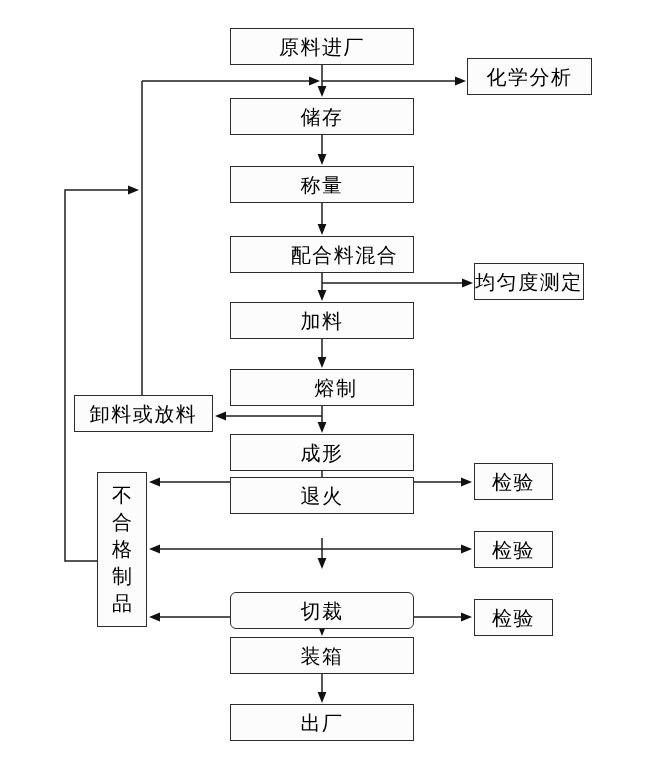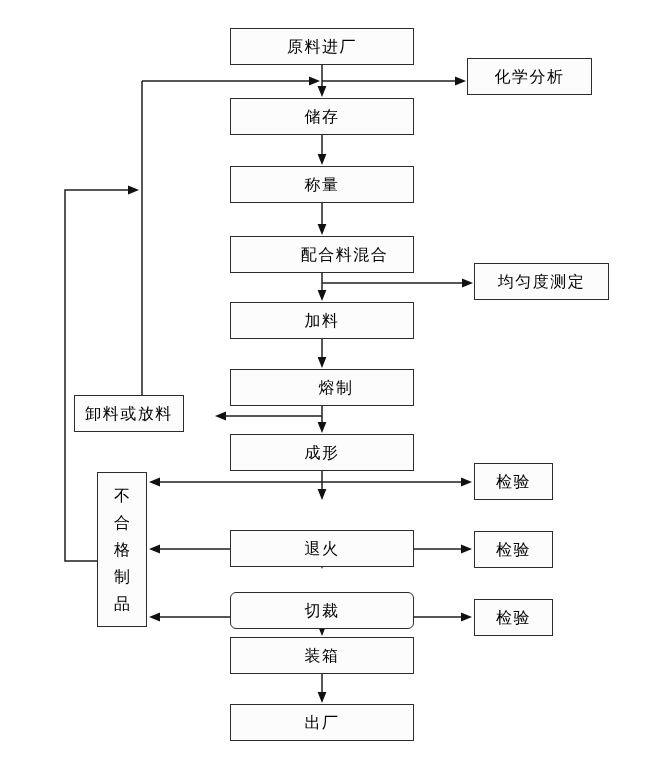--- a/index.html
+++ b/index.html
@@ -5,30 +5,30 @@
   html,body{margin:0;padding:0;background:#ffffff;}
   .stage{
     position:relative;width:650px;height:762px;background:#ffffff;overflow:hidden;
     font-family:"Liberation Serif","DejaVu Serif",serif;color:#000;
   }
   .wires{position:absolute;left:0;top:0;width:650px;height:762px;z-index:0;}
   .node{
     position:absolute;box-sizing:border-box;z-index:1;
     border:1.5px solid #2c2c2c;background:#fcfcfd;
     display:flex;align-items:center;justify-content:center;
-    font-size:16px;letter-spacing:1.5px;line-height:1;
+    font-size:20px;letter-spacing:1.5px;line-height:1;
   }
   .main-node{left:230px;width:184px;height:37px;}
   .n-raw{top:28px;}  .n-sto{top:98px;}  .n-wei{top:166px;}
   .n-mix{top:236px;padding-left:45px;} .n-fee{top:302px;} .n-mel{top:369px;padding-left:28px;}
-  .n-for{top:434px;} .n-ann{top:530px;} .n-cut{top:592px;border-radius:6px;}
+  .n-for{top:434px;} .n-ann{top:477px;} .n-cut{top:592px;border-radius:6px;}
   .n-pac{top:637px;} .n-shi{top:704px;}
   .n-chem{left:467px;top:58px;width:125px;height:37px;}
-  .n-unif{left:474px;top:263px;width:135px;height:37px;}
-  .n-unlo{left:74px;top:395px;width:110px;height:37px;}
+  .n-unif{left:474px;top:263px;width:110px;height:37px;}
+  .n-unlo{left:74px;top:395px;width:139px;height:37px;}
   .n-ins1{left:474px;top:463px;width:79px;height:37px;}
   .n-ins2{left:474px;top:531px;width:79px;height:37px;}
   .n-ins3{left:474px;top:599px;width:79px;height:37px;}
   .n-rej{
     left:97px;top:472px;width:50px;height:155px;
     white-space:pre-line;text-align:center;line-height:27px;letter-spacing:0;
   }
   .wires line,.wires polyline{stroke:#1f1f1f;stroke-width:1.5;fill:none;}
   .wires polygon{fill:#111;stroke:none;}
 </style>

